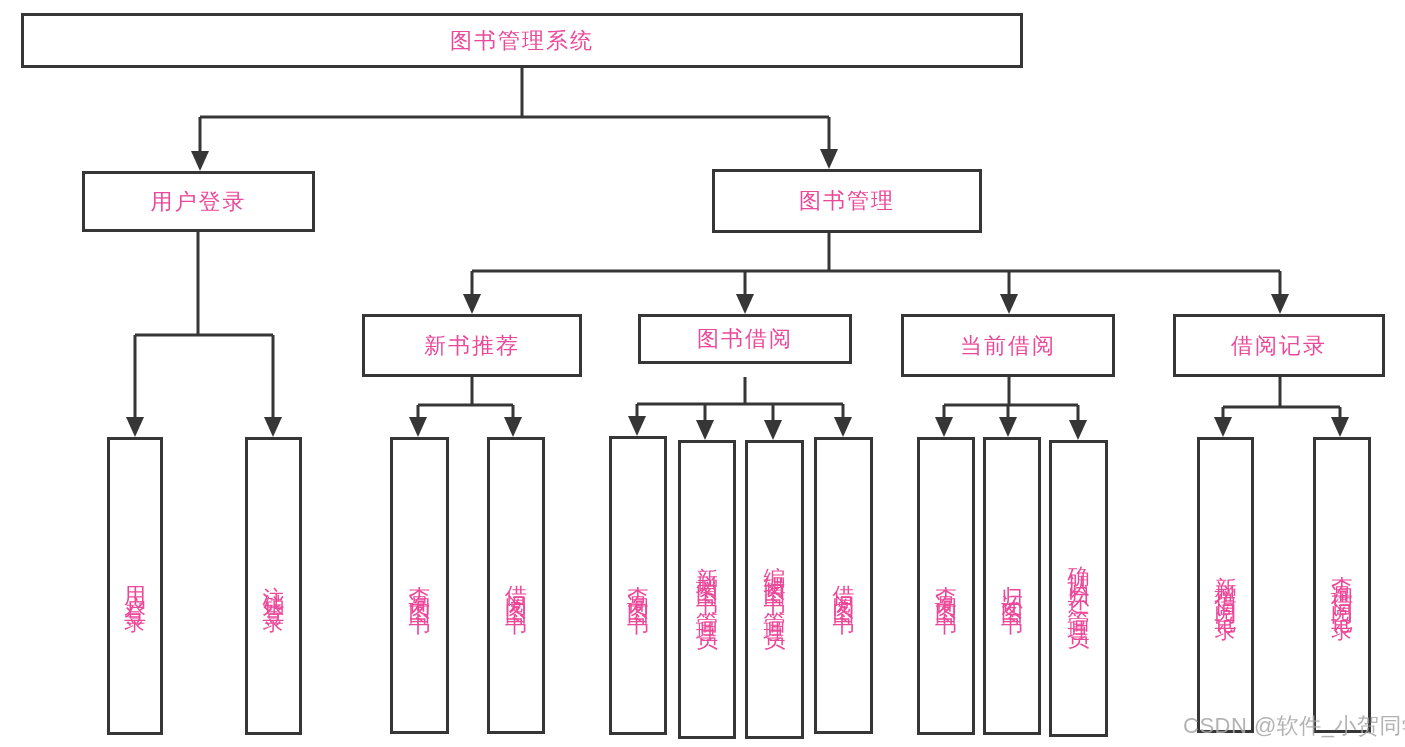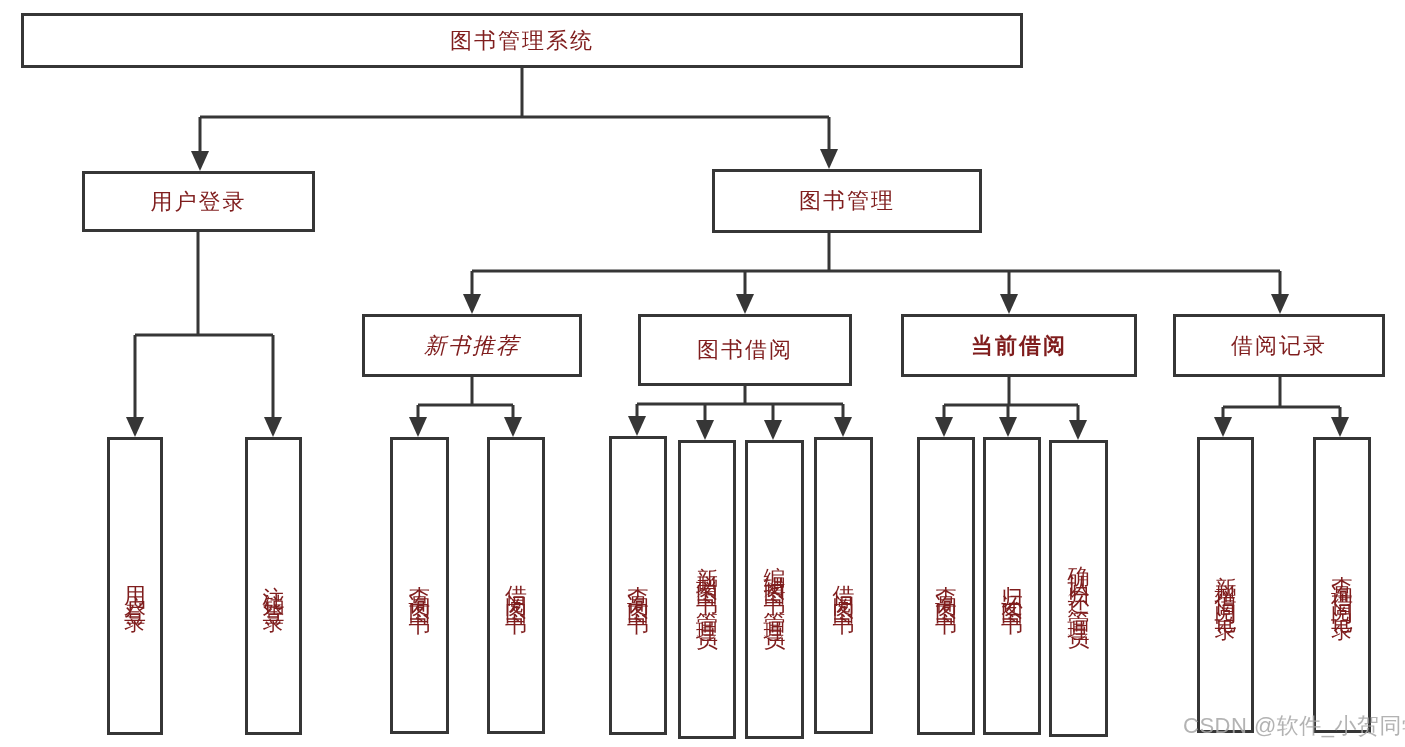--- a/index.html
+++ b/index.html
@@ -12,21 +12,21 @@
   }
   #wires{position:absolute;left:0;top:0;pointer-events:none;}
   .box{
     position:absolute;
     box-sizing:border-box;
     border:3px solid #363636;
     background:#ffffff;
     display:flex;
     align-items:center;
     justify-content:center;
-    color:#7f1d1d;
+    color:#ec4899;
     font-size:22px;
     letter-spacing:2px;
     text-align:center;
     white-space:nowrap;
   }
   .vbox{
     writing-mode:vertical-rl;
     text-orientation:mixed;
     font-size:22px;
     letter-spacing:9px;
@@ -79,23 +79,23 @@
       <polygon points="1214,417 1232,417 1223,437"></polygon>
       <polygon points="1331,417 1349,417 1340,437"></polygon>
     </g>
   </svg>
 
   <div class="box" style="left:21px;top:13px;width:1002px;height:55px;">图书管理系统</div>
 
   <div class="box" style="left:82px;top:171px;width:233px;height:61px;">用户登录</div>
   <div class="box" style="left:712px;top:169px;width:270px;height:64px;">图书管理</div>
 
-  <div class="box" style="left:362px;top:314px;width:220px;height:63px;font-style:italic;">新书推荐</div>
-  <div class="box" style="left:638px;top:314px;width:214px;height:72px;">图书借阅</div>
-  <div class="box" style="left:901px;top:314px;width:236px;height:63px;font-weight:bold;">当前借阅</div>
+  <div class="box" style="left:362px;top:314px;width:220px;height:63px;">新书推荐</div>
+  <div class="box" style="left:638px;top:314px;width:214px;height:50px;">图书借阅</div>
+  <div class="box" style="left:901px;top:314px;width:214px;height:63px;">当前借阅</div>
   <div class="box" style="left:1173px;top:314px;width:212px;height:63px;">借阅记录</div>
 
   <div class="box vbox" style="left:107px;top:437px;width:56px;height:298px;">用户登录</div>
   <div class="box vbox" style="left:245px;top:437px;width:57px;height:298px;">注销登录</div>
 
   <div class="box vbox" style="left:390px;top:437px;width:59px;height:297px;">查询图书</div>
   <div class="box vbox" style="left:487px;top:437px;width:58px;height:297px;">借阅图书</div>
 
   <div class="box vbox" style="left:609px;top:436px;width:58px;height:299px;">查询图书</div>
   <div class="box vbox" style="left:678px;top:440px;width:58px;height:299px;">新增图书（管理员）</div>

